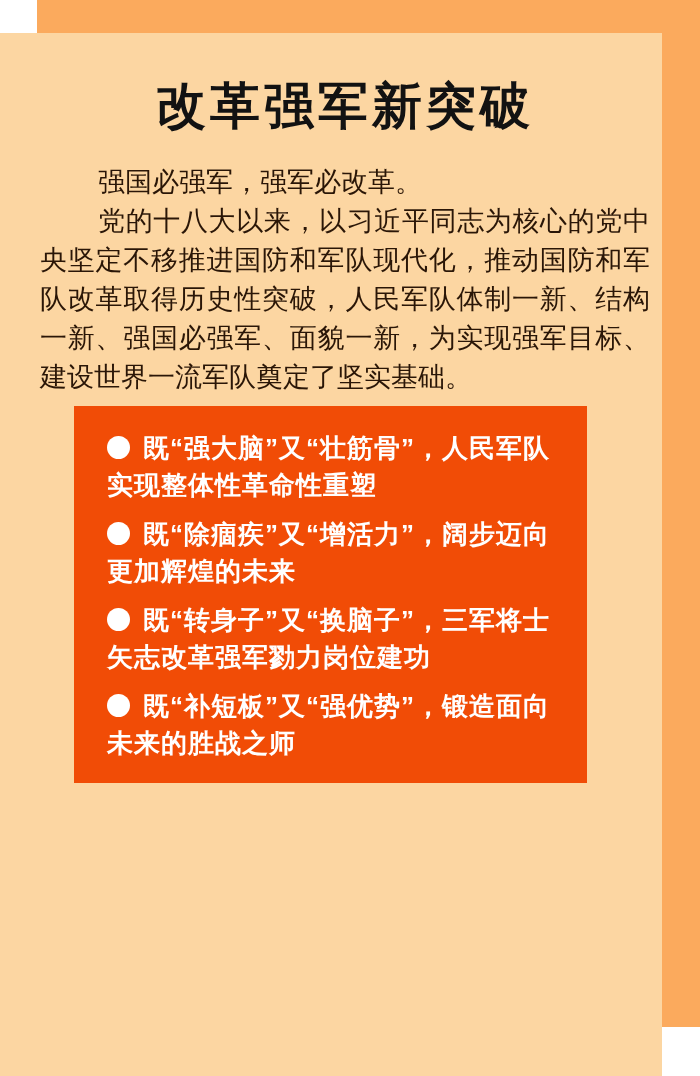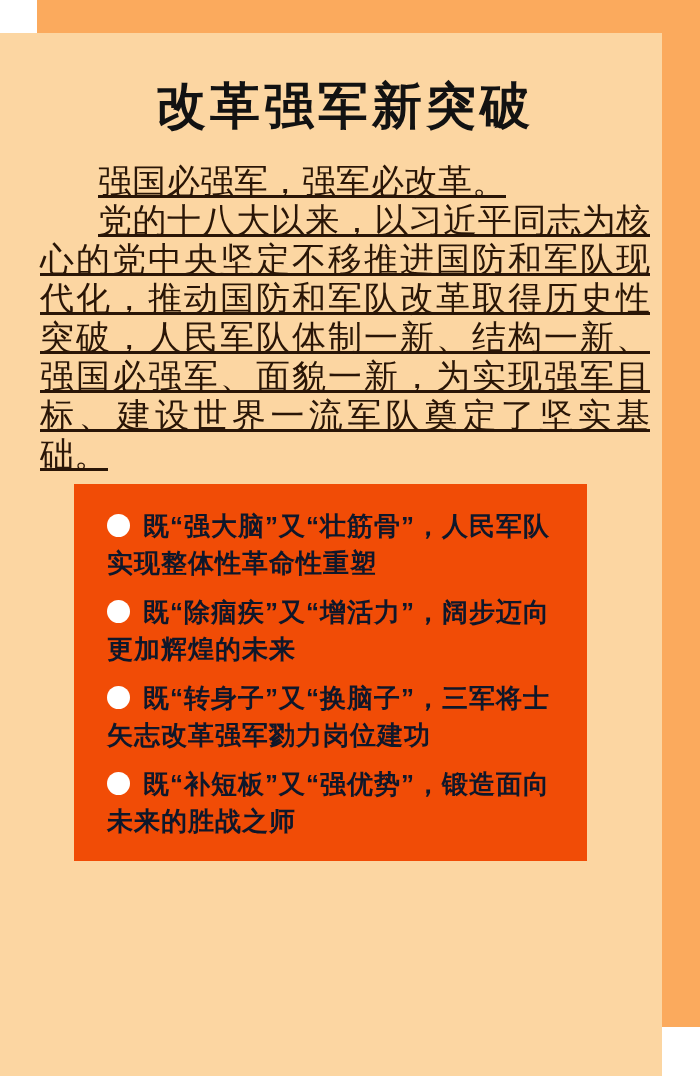--- a/index.html
+++ b/index.html
@@ -58,46 +58,45 @@
     text-align: center;
     font-size: 30px;
     line-height: 38px;
     font-weight: 700;
     letter-spacing: 1px;
     color: #161616;
   }
   .para {
     margin: 0;
     font-family: "DejaVu Serif", serif;
-    font-size: 34px;
+    font-size: 27px;
     line-height: 39px;
     color: #2A1607;
     text-indent: 58px;
     text-align: justify;
-    text-decoration: underline;
   }
   .intro {
     margin-top: 28px;
   }
   .highlight-box {
     margin-top: 10px;
     margin-left: 34px;
     width: 513px;
     height: 377px;
     box-sizing: border-box;
     background: #F14C06;
     padding: 24px 25px 0 33px;
   }
   .bullet-item {
     margin: 0 0 12px 0;
     font-size: 26px;
     line-height: 37px;
     font-weight: 700;
     letter-spacing: 1px;
-    color: #0f172a;
+    color: #ffffff;
     text-align: left;
   }
   .dot {
     display: inline-block;
     width: 23px;
     height: 23px;
     border-radius: 50%;
     background: #ffffff;
     margin-right: 13px;
     vertical-align: -2px;

